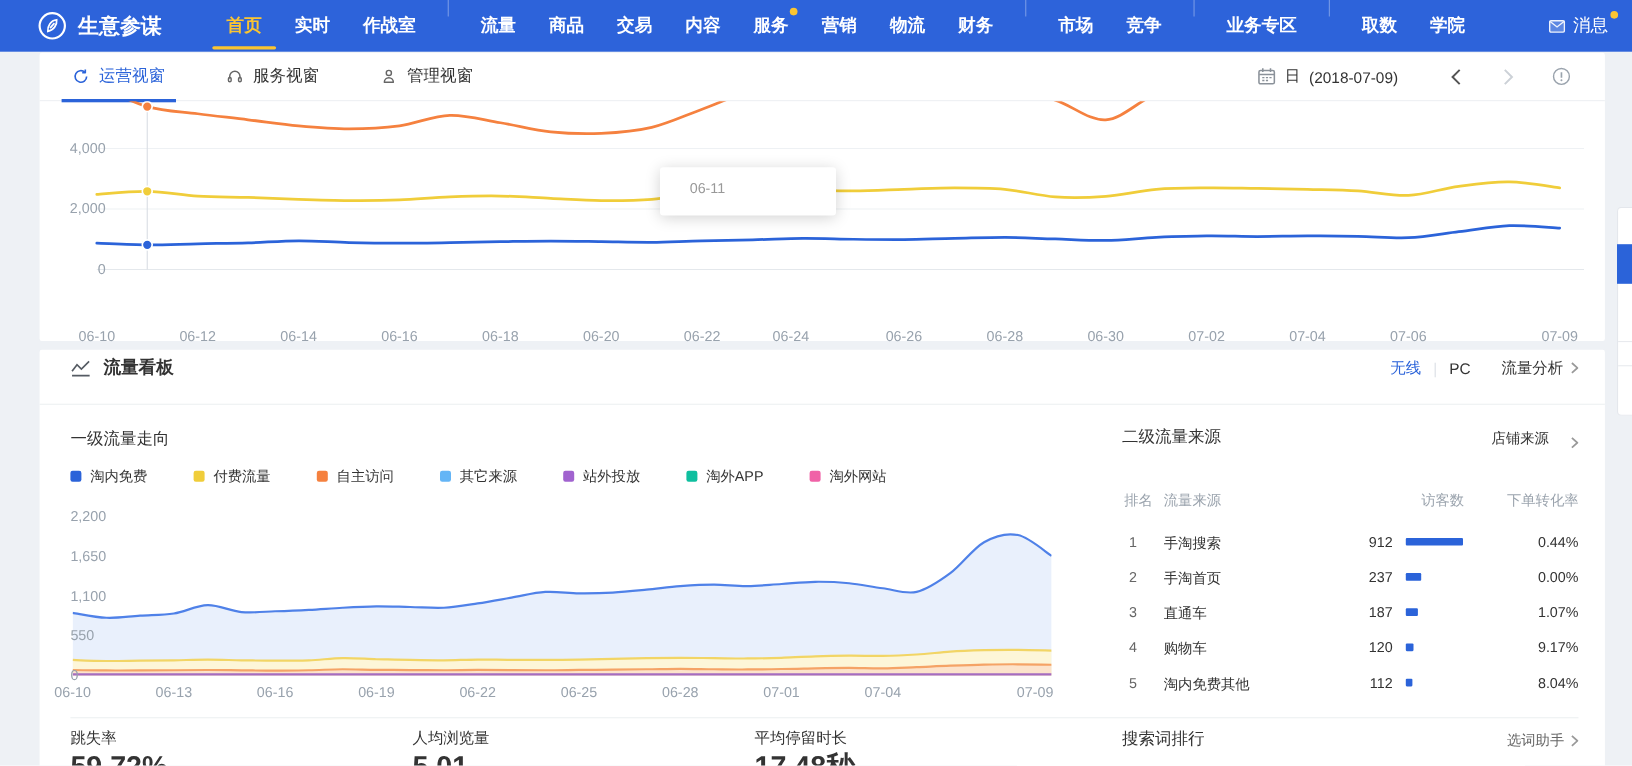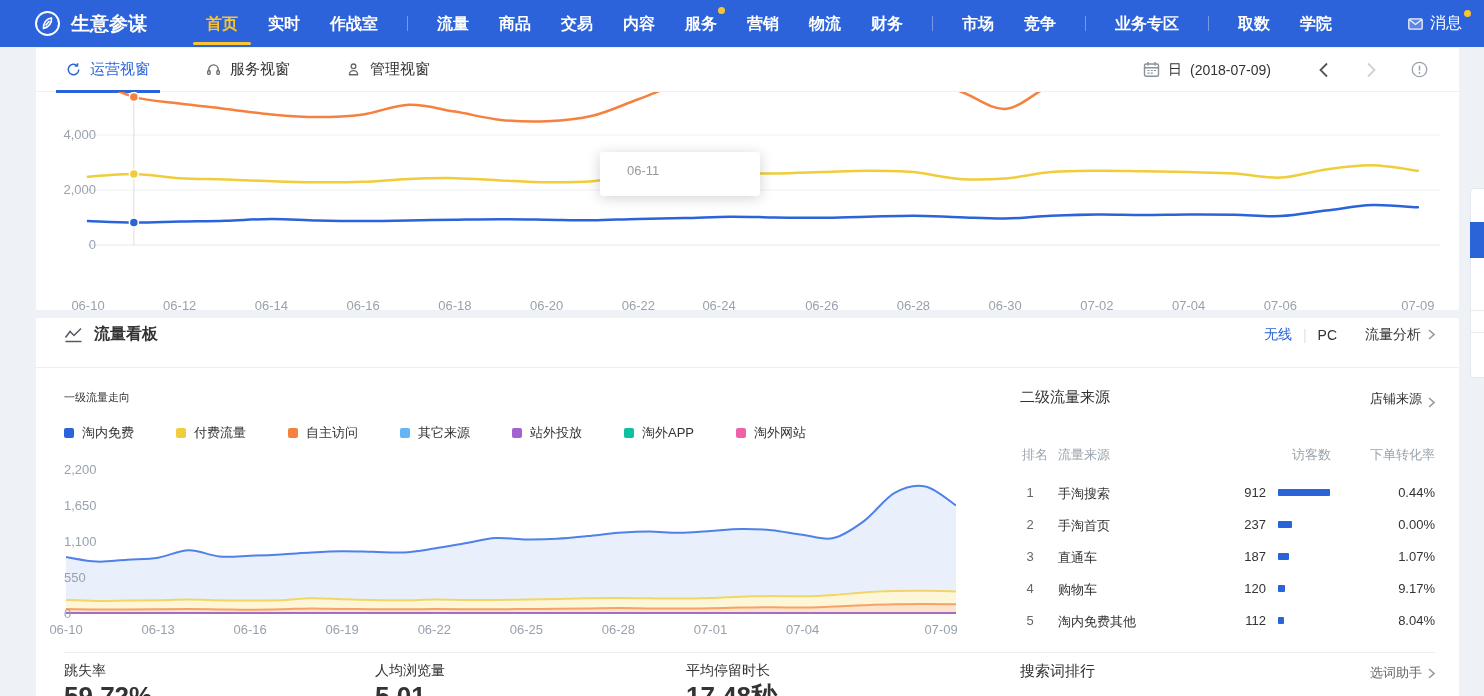--- a/index.html
+++ b/index.html
@@ -5,21 +5,21 @@
   * { margin:0; padding:0; box-sizing:border-box; }
   html,body { width:1484px; height:696px; overflow:hidden; }
   body { font-family:"Liberation Sans","DejaVu Sans",sans-serif; background:#eef1f5; }
   .page { position:relative; width:1484px; height:696px; overflow:hidden; }
 
   
   .nav { position:absolute; left:0; top:0; width:1484px; height:47px; background:#2d63da;
          display:flex; align-items:center; padding:0 22px 0 34px; }
   .nav-logo { display:flex; align-items:center; gap:10px; color:#fff; font-size:19px;
               font-weight:700; margin-right:44px; white-space:nowrap; }
-  .nav-items { display:flex; align-items:center; height:47px; }
+  .nav-items { display:flex; align-items:flex-start; height:47px; }
   .nav-item { position:relative; color:#fff; font-size:16px; font-weight:600; margin:0 15px;
               height:47px; line-height:47px; cursor:pointer; white-space:nowrap; }
   .nav-item.active { color:#fbc531; }
   .nav-item.active::after { content:""; position:absolute; left:50%; transform:translateX(-50%);
               bottom:2px; width:58px; height:3px; background:#fbc531; border-radius:2px; }
   .nav-dot { position:absolute; top:7px; right:-8px; width:7px; height:7px; border-radius:50%;
              background:#fbc531; }
   .nav-sep { width:1px; height:15px; background:rgba(255,255,255,.35); margin:0 14px; }
   .nav-msg { margin-left:auto; display:flex; align-items:center; gap:7px; color:#fff;
              font-size:16px; position:relative; cursor:pointer; }
@@ -65,42 +65,42 @@
   .board-head { height:50px; border-bottom:1px solid #edf0f2; display:flex; align-items:center;
                 padding:0 24px 16px 28px; }
   .board-title { font-size:16px; color:#333; font-weight:700; margin-left:11px; }
   .board-right { margin-left:auto; display:flex; align-items:center; font-size:14px; }
   .tg-active { color:#2b63d9; cursor:pointer; }
   .tg-sep { color:#e0e4e9; margin:0 11px; }
   .tg-pc { color:#333; cursor:pointer; }
   .board-link { margin-left:28px; color:#333; display:flex; align-items:center; gap:7px;
                 cursor:pointer; }
 
-  .sub-title { position:absolute; left:28px; top:72px; font-size:11px; color:#333; }
+  .sub-title { position:absolute; left:28px; top:72px; font-size:15px; color:#333; }
   .legend { position:absolute; left:28px; top:106px; display:flex;justify-content:flex-end; }
   .lg-item { display:flex; align-items:center; margin-right:42px; }
   .lg-sq { width:10px; height:10px; border-radius:2px; margin-right:8px; }
   .lg-label { font-size:13px; color:#333; }
 
   #chart2-svg { position:absolute; left:30px; top:142px; }
   .c2-ylab { position:absolute; left:28px; width:50px; text-align:left; font-size:13px;
              color:#98a2ad; height:18px; line-height:18px; }
   .c2-xlabels { position:absolute; left:30px; top:304px; width:900px; height:18px; }
 
   .divider2 { position:absolute; left:28px; right:24px; top:334px; height:1px; background:#edf0f2; }
 
   .stats { position:absolute; left:28px; top:344px; display:flex; }
   .stat { width:311px; }
   .stat-label { font-size:14px; color:#333; }
   .stat-value { font-size:26px; line-height:28px; font-weight:700; color:#333; margin-top:2px; }
 
   
   .src-title { position:absolute; left:984px; top:70px; font-size:15px; color:#333; }
   .src-link { position:absolute; right:24px; top:72px; font-size:13px; color:#333;
-              display:flex; align-items:flex-end; gap:6px; cursor:pointer; }
+              display:flex; align-items:flex-end; gap:20px; cursor:pointer; }
   .src-head { position:absolute; left:0; top:128px; width:100%; font-size:13px; color:#9aa3ad; }
   .sh-rank { position:absolute; left:986px; }
   .sh-name { position:absolute; left:1022px; }
   .sh-vis  { position:absolute; left:1180px; width:115px; text-align:right; }
   .sh-conv { position:absolute; left:1299px; width:100px; text-align:right; }
   .src-row { position:absolute; left:0; width:100%; height:32px; font-size:13px; color:#333; }
   .sr-rank { position:absolute; left:986px; top:9px; width:16px; text-align:center; color:#666; }
   .sr-name { position:absolute; left:1022px; top:9px; }
   .sr-vis  { position:absolute; left:1130px; top:9px; width:100px; text-align:right; }
   .sr-bar  { position:absolute; left:1242px; top:13px; height:7px; border-radius:1px;

